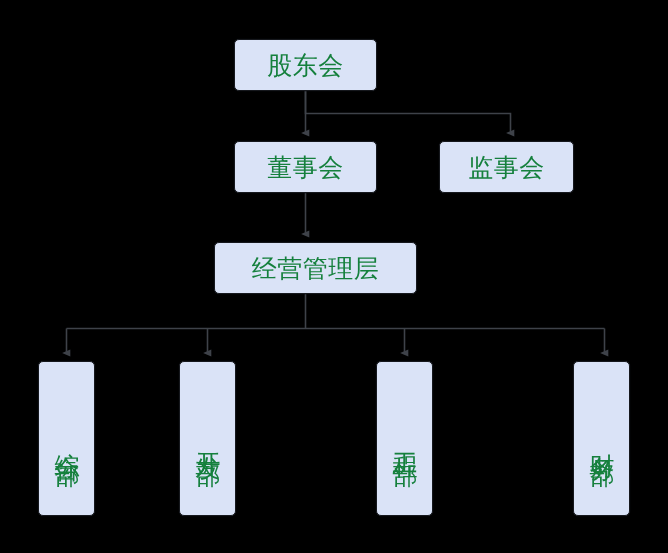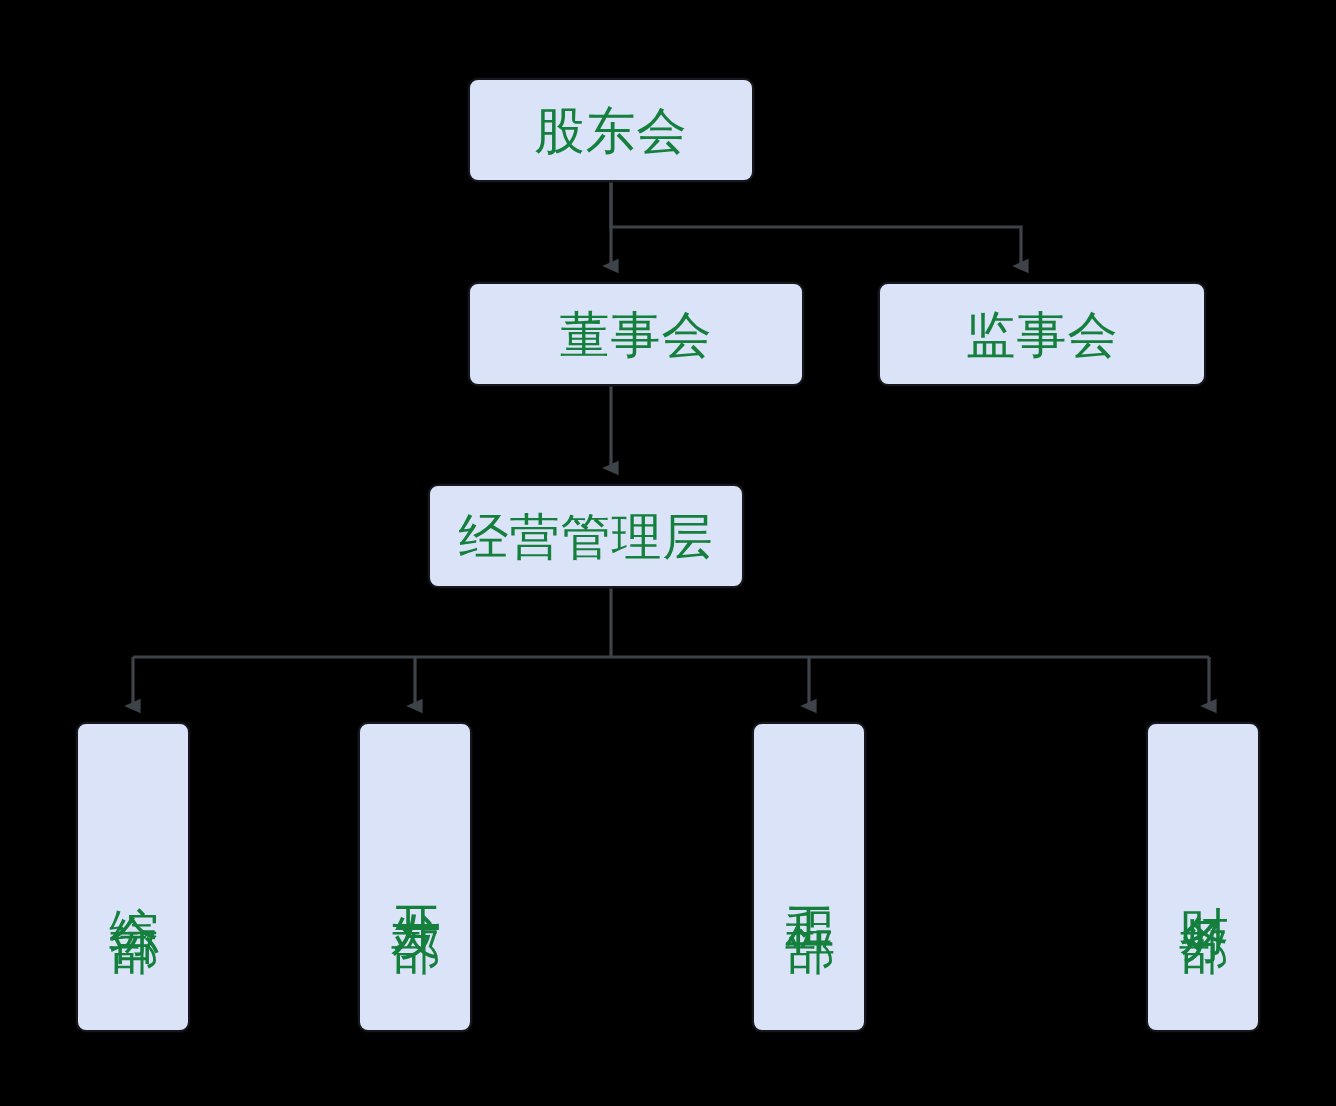--- a/index.html
+++ b/index.html
@@ -82,29 +82,29 @@
       <path d="M 207.5 328.5 L 207.5 353" marker-end="url(#arrowhead)"></path>
       <path d="M 404.5 328.5 L 404.5 353" marker-end="url(#arrowhead)"></path>
       <path d="M 604.5 328.5 L 604.5 353" marker-end="url(#arrowhead)"></path>
     </g>
   </svg>
 
   <div class="node node-h" style="left:234px; top:39px; width:143px; height:52px;">
     <span class="node-label">股东会</span>
   </div>
 
-  <div class="node node-h" style="left:234px; top:141px; width:168px; height:52px;">
+  <div class="node node-h" style="left:234px; top:141px; width:143px; height:52px;font-family:Liberation Serif, serif;">
     <span class="node-label">董事会</span>
   </div>
 
-  <div class="node node-h" style="left:439px; top:141px; width:164px; height:52px;">
+  <div class="node node-h" style="left:439px; top:141px; width:135px; height:52px;">
     <span class="node-label">监事会</span>
   </div>
 
-  <div class="node node-h" style="left:214px; top:242px; width:158px; height:52px;">
+  <div class="node node-h" style="left:214px; top:242px; width:203px; height:52px;">
     <span class="node-label">经营管理层</span>
   </div>
 
   <div class="node node-v" style="left:38px; top:361px; width:57px; height:155px;">
     <span class="node-label">综合部</span>
   </div>
 
   <div class="node node-v" style="left:179px; top:361px; width:57px; height:155px;">
     <span class="node-label">开发部</span>
   </div>

